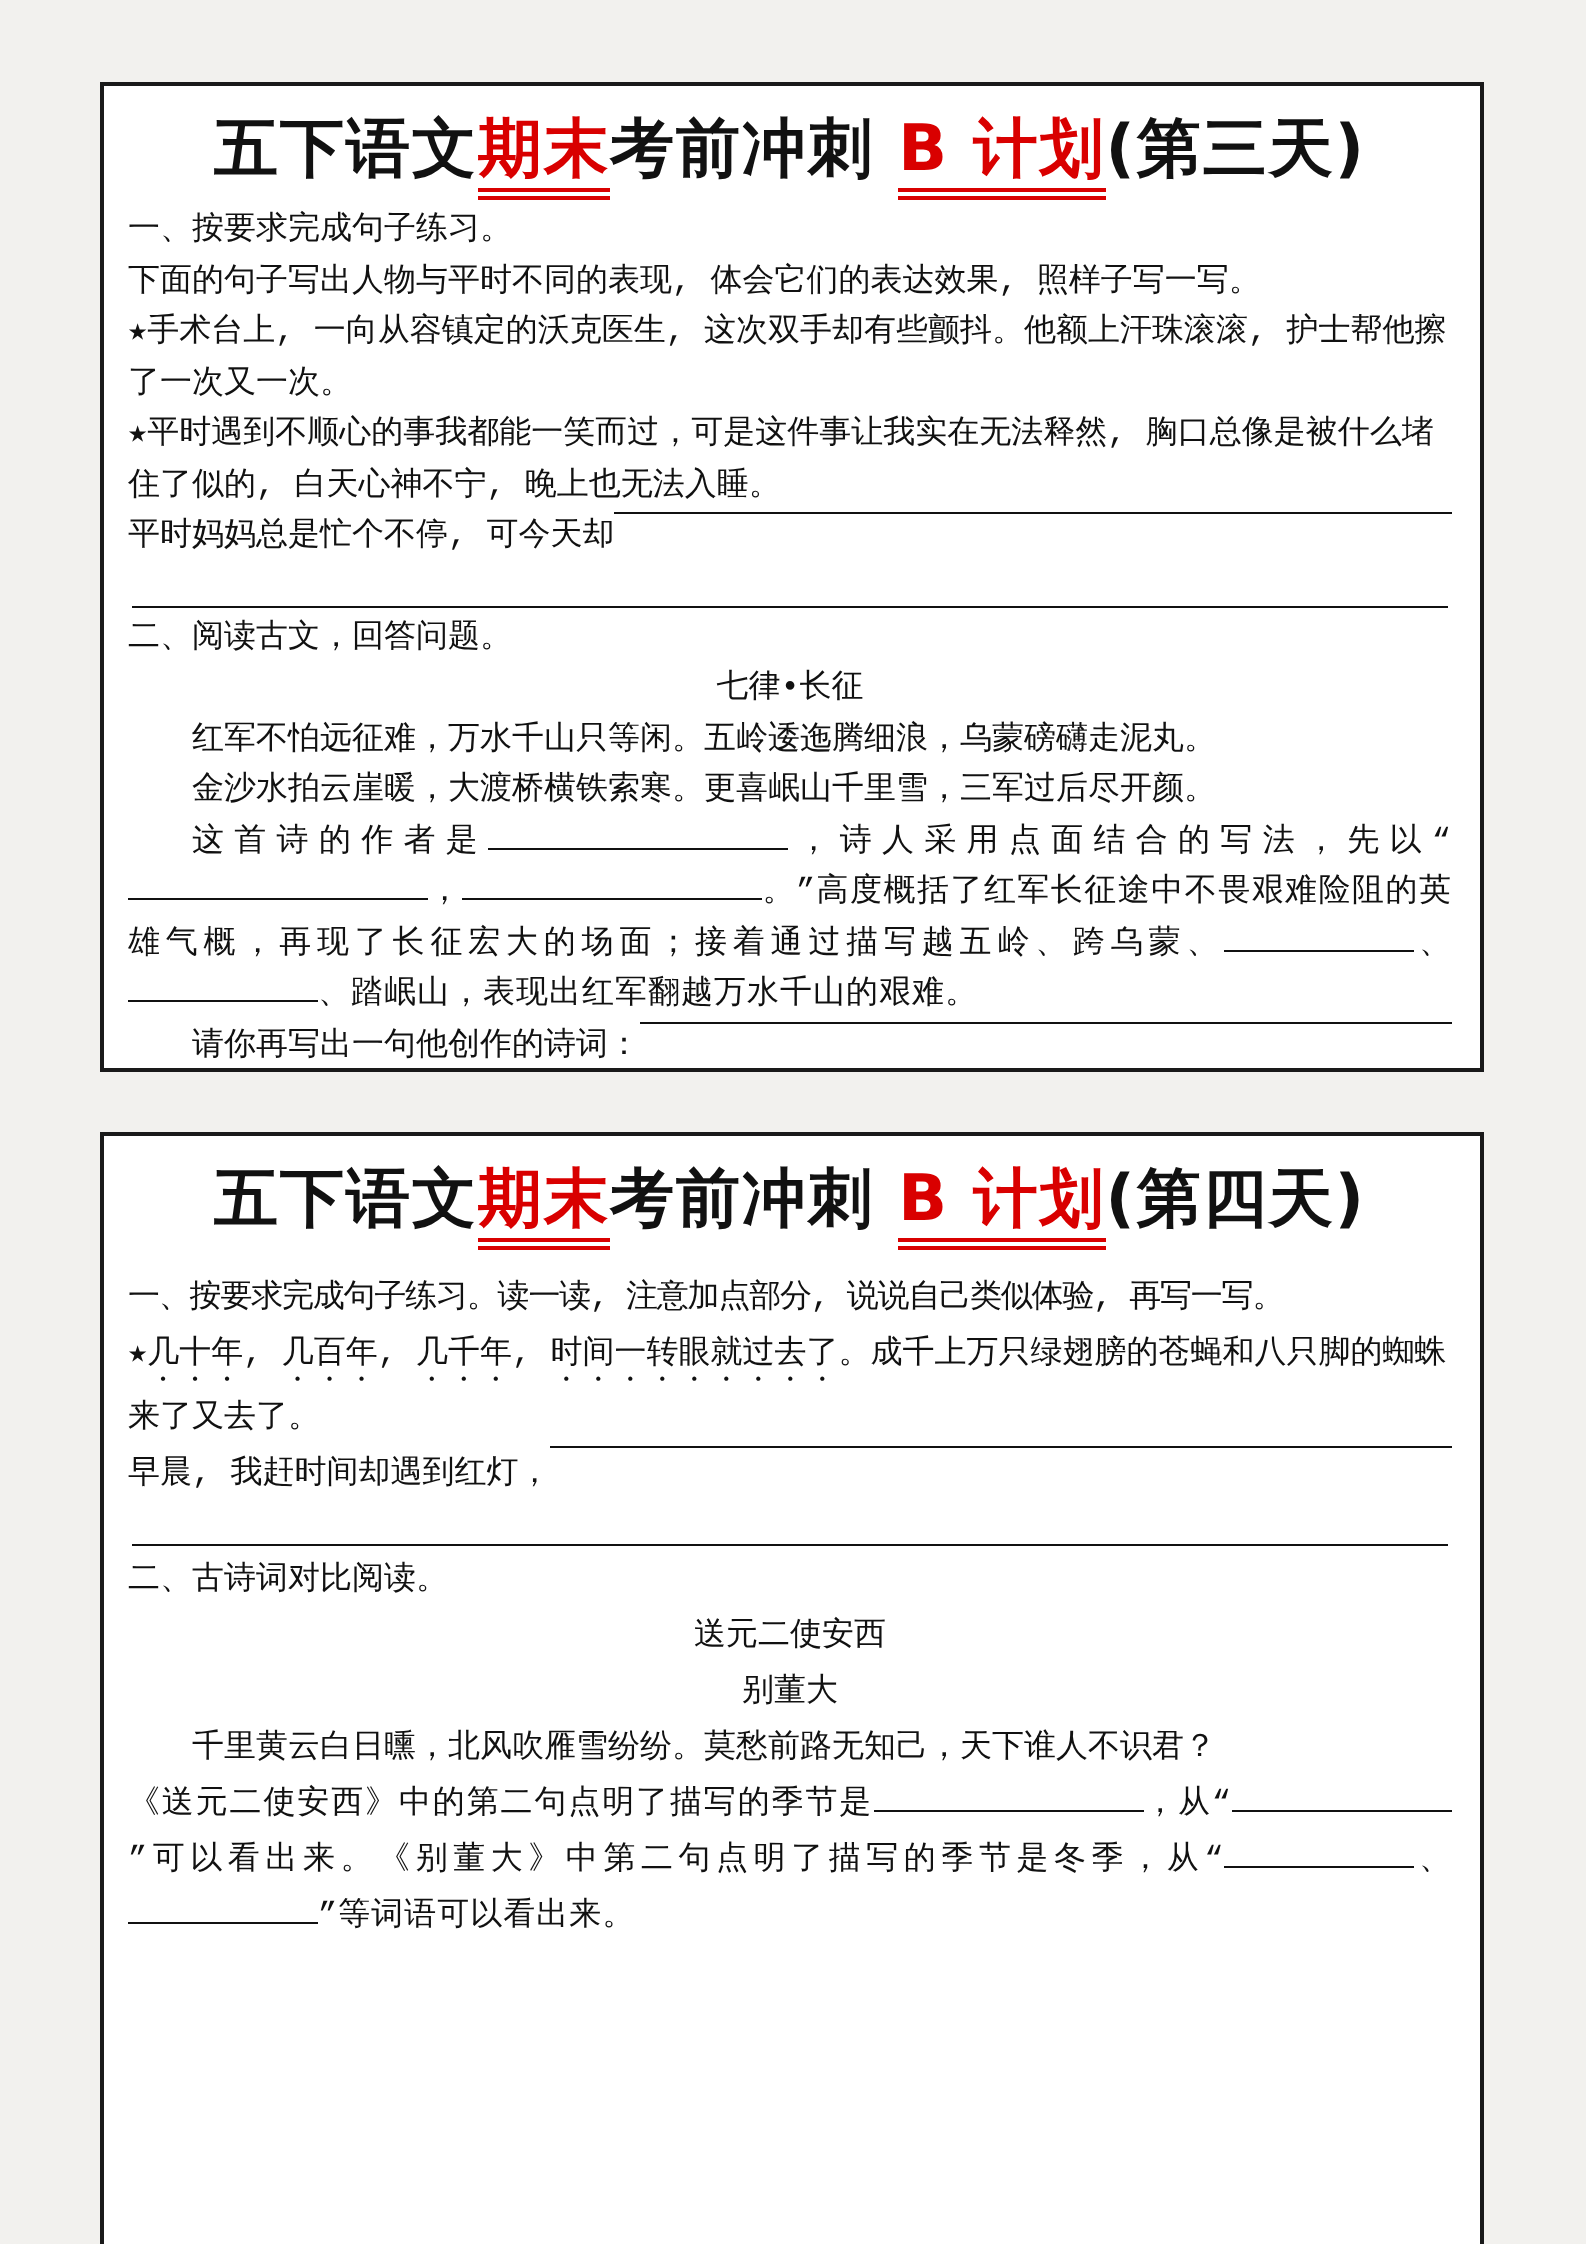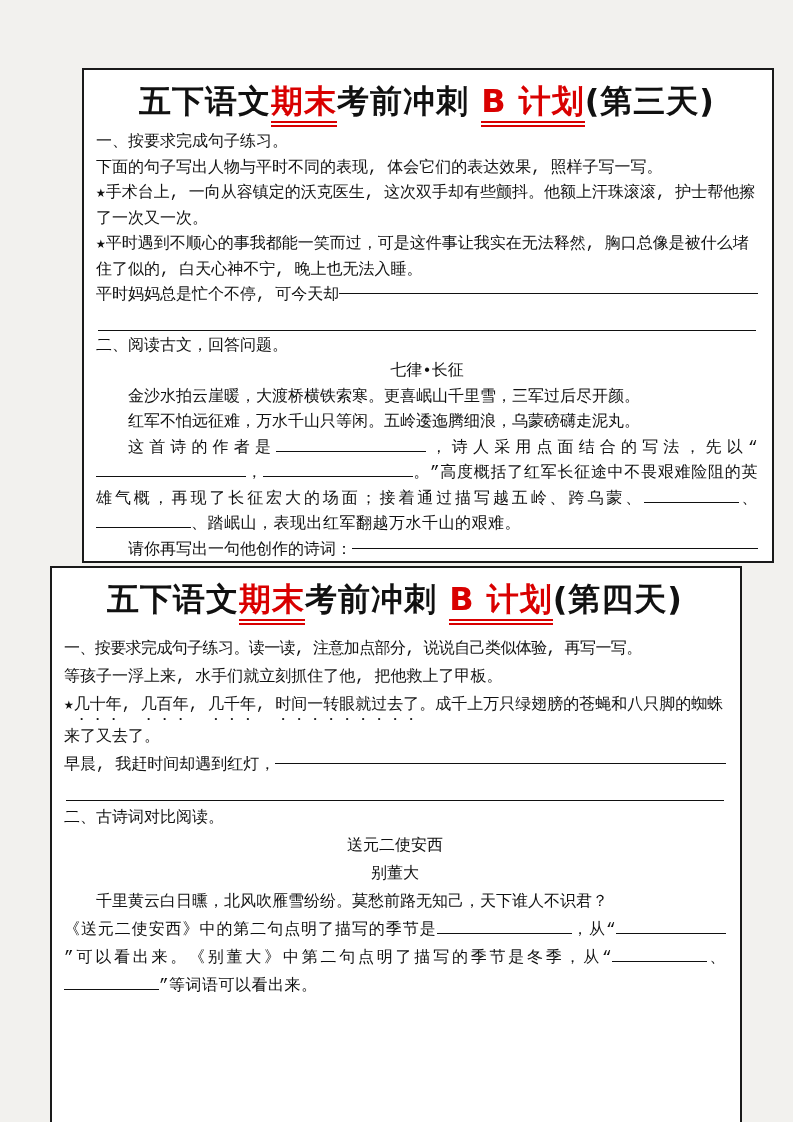--- a/index.html
+++ b/index.html
@@ -19,21 +19,21 @@
     position:relative;
     overflow:hidden;
   }
   .panel{
     position:absolute;left:50px;width:692px;
     background:var(--panel-bg);
     border:2px solid var(--border);
     padding:4px 14px 6px 12px;
     overflow:hidden;
   }
-  .panel-day3{top:68px;height:495px;margin-left:32px;}
+  .panel-day3{top:41px;height:495px;}
   .panel-day4{top:566px;height:596px;}
   .title{
     text-align:center;
     font-size:32px;
     font-weight:bold;
     letter-spacing:1px;
     margin:7px 0 9px 0;
     line-height:1.25;
     white-space:nowrap;
   }
@@ -49,21 +49,21 @@
   }
   .panel-day4 .line{line-height:28px;}
   .tight{letter-spacing:-0.6px;margin-top:16px;}
   .indent2{text-indent:2em;}
   .center{text-align:center;text-indent:0;}
   .justify{
     text-align:justify;
     text-justify:inter-character;
     letter-spacing:0.5px;
   }
-  .fill{display:flex;align-items:center;}
+  .fill{display:flex;align-items:flex-start;}
   .fill .txt{white-space:nowrap;}
   .blank-fill{
     flex:1;
     border-bottom:1.7px solid var(--ink);
     margin-bottom:4px;
     min-width:40px;
   }
   .full-blank{
     border-bottom:1.7px solid var(--ink);
     height:22px;
@@ -101,41 +101,40 @@
   <div class="line">★平时遇到不顺心的事我都能一笑而过，可是这件事让我实在无法释然, 胸口总像是被什么堵住了似的, 白天心神不宁, 晚上也无法入睡。</div>
 
   <div class="line fill">
     <span class="txt">平时妈妈总是忙个不停, 可今天却</span>
     <span class="blank-fill"></span>
   </div>
   <div class="full-blank"></div>
 
   <div class="line mt2">二、阅读古文，回答问题。</div>
   <div class="line center">七律•长征</div>
+  <div class="line indent2">红军不怕远征难，万水千山只等闲。五岭逶迤腾细浪，乌蒙磅礴走泥丸。</div>
   <div class="line indent2">金沙水拍云崖暖，大渡桥横铁索寒。更喜岷山千里雪，三军过后尽开颜。</div>
-  <div class="line indent2">红军不怕远征难，万水千山只等闲。五岭逶迤腾细浪，乌蒙磅礴走泥丸。</div>
 
   <div class="line justify indent2">
     <span>这首诗的作者是</span><span class="blank w150"></span><span>，诗人采用点面结合的写法，先以</span><span>“</span><span class="blank w150"></span><span>，</span><span class="blank w150"></span><span>。”高度概括了红军长征途中不畏艰难险阻的英雄气概，再现了长征宏大的场面；接着通过描写越五岭、跨乌蒙、</span><span class="blank w95"></span><span>、</span><span class="blank w95"></span><span>、踏岷山，表现出红军翻越万水千山的艰难。</span>
   </div>
 
   <div class="line fill indent2">
     <span class="txt">请你再写出一句他创作的诗词：</span>
     <span class="blank-fill"></span>
   </div>
 </div>
 
 <div class="panel panel-day4">
   <div class="title">
     <span>五下语文</span><span class="red-dbl">期末</span><span>考前冲刺 </span><span class="red-dbl">B 计划</span><span>(第四天)</span>
   </div>
 
   <div class="line tight">一、按要求完成句子练习。读一读, 注意加点部分, 说说自己类似体验, 再写一写。</div>
 
-  <div class="line">等孩子一浮上来, 水手们就立刻抓住了他, 把他救上了甲板。</div>
 
   <div class="line">
     <span>★</span><span class="em-dots">几十年, 几百年, 几千年, 时间一转眼就过去了</span><span>。成千上万只绿翅膀的苍蝇和八只脚的蜘蛛来了又去了。</span>
   </div>
 
   <div class="line fill">
     <span class="txt">早晨, 我赶时间却遇到红灯，</span>
     <span class="blank-fill"></span>
   </div>
   <div class="full-blank"></div>

